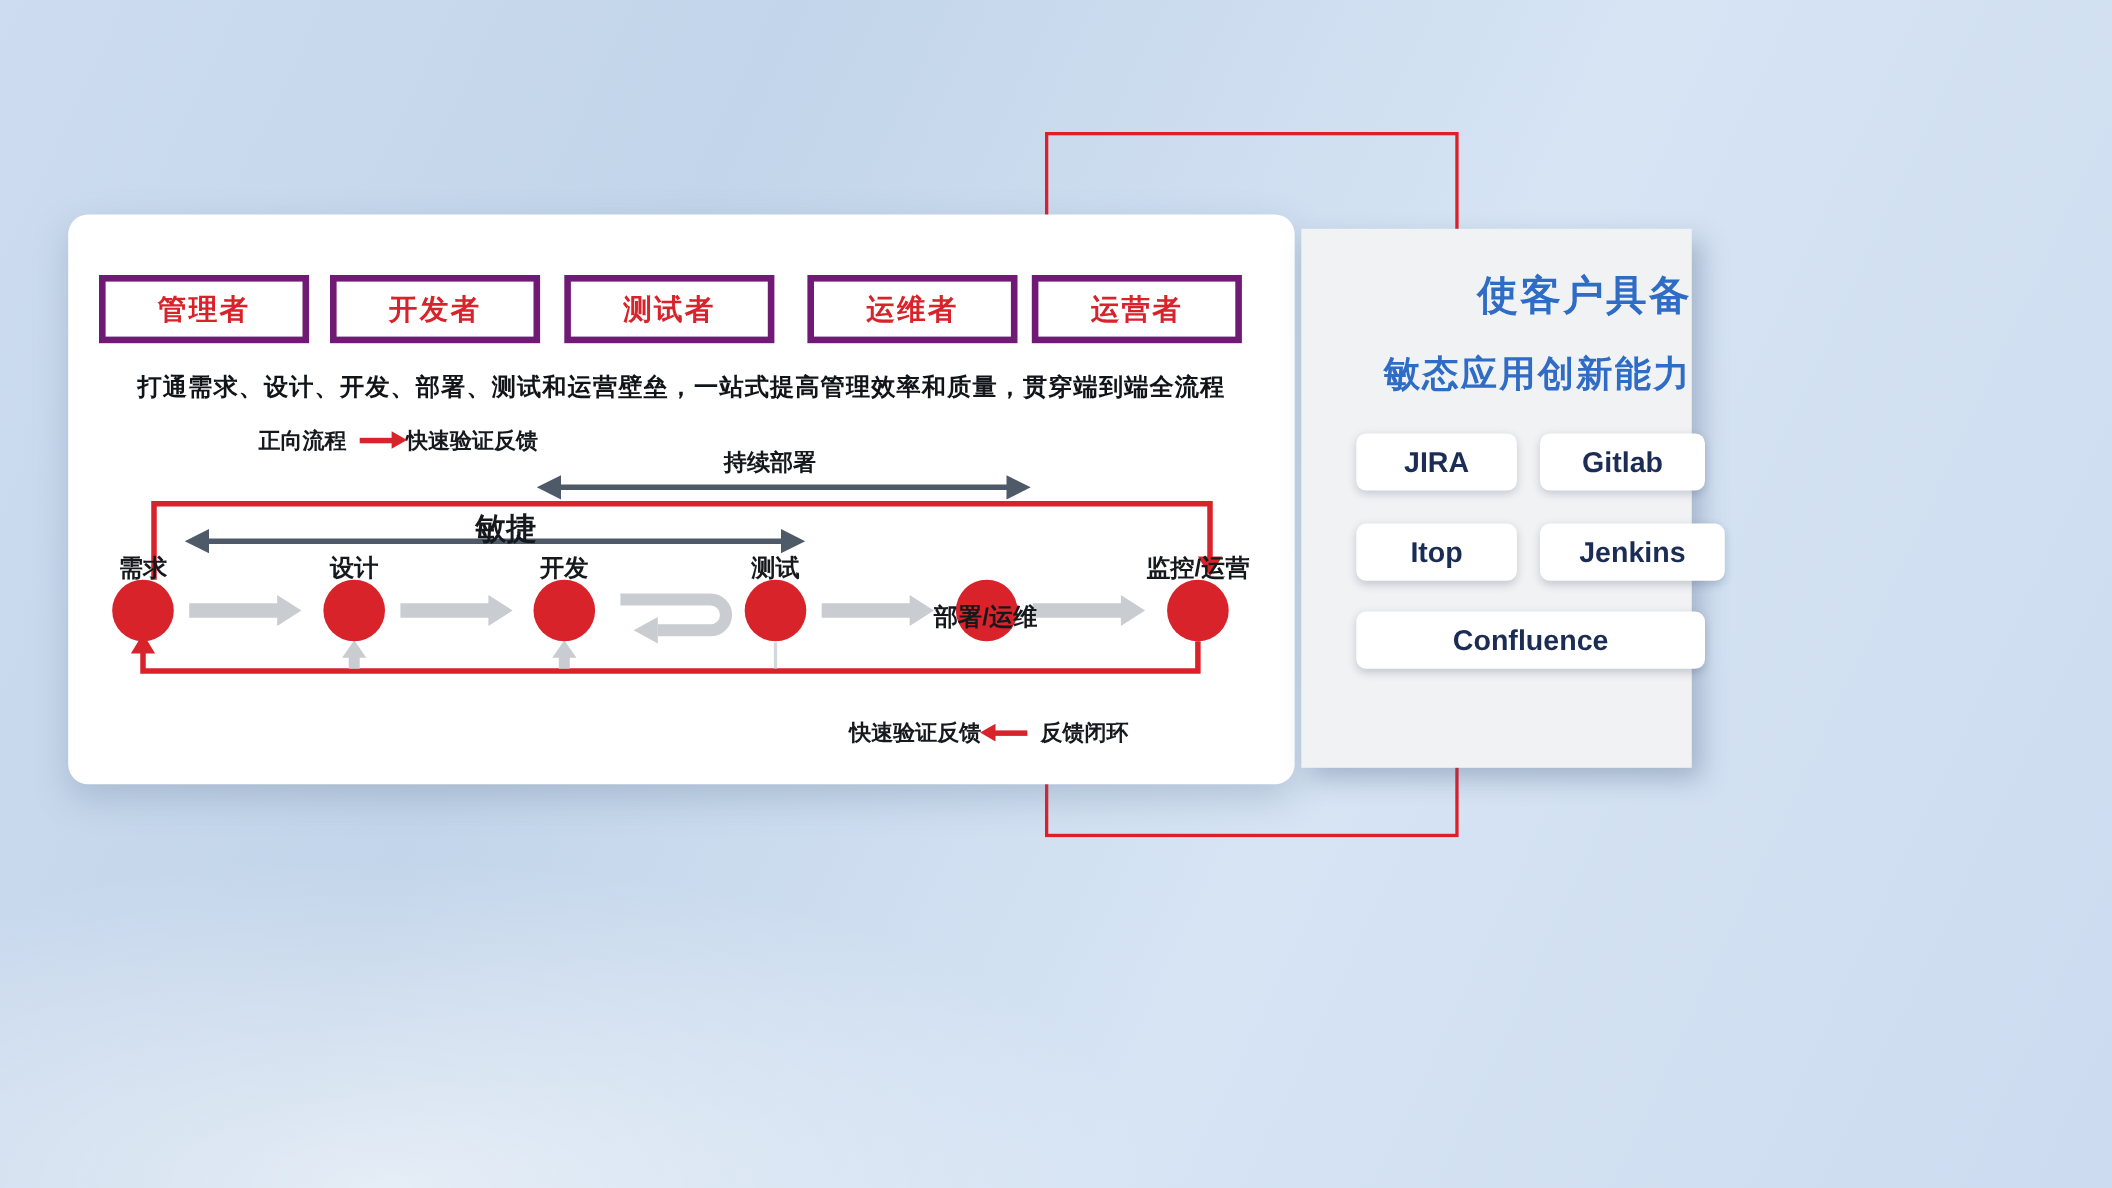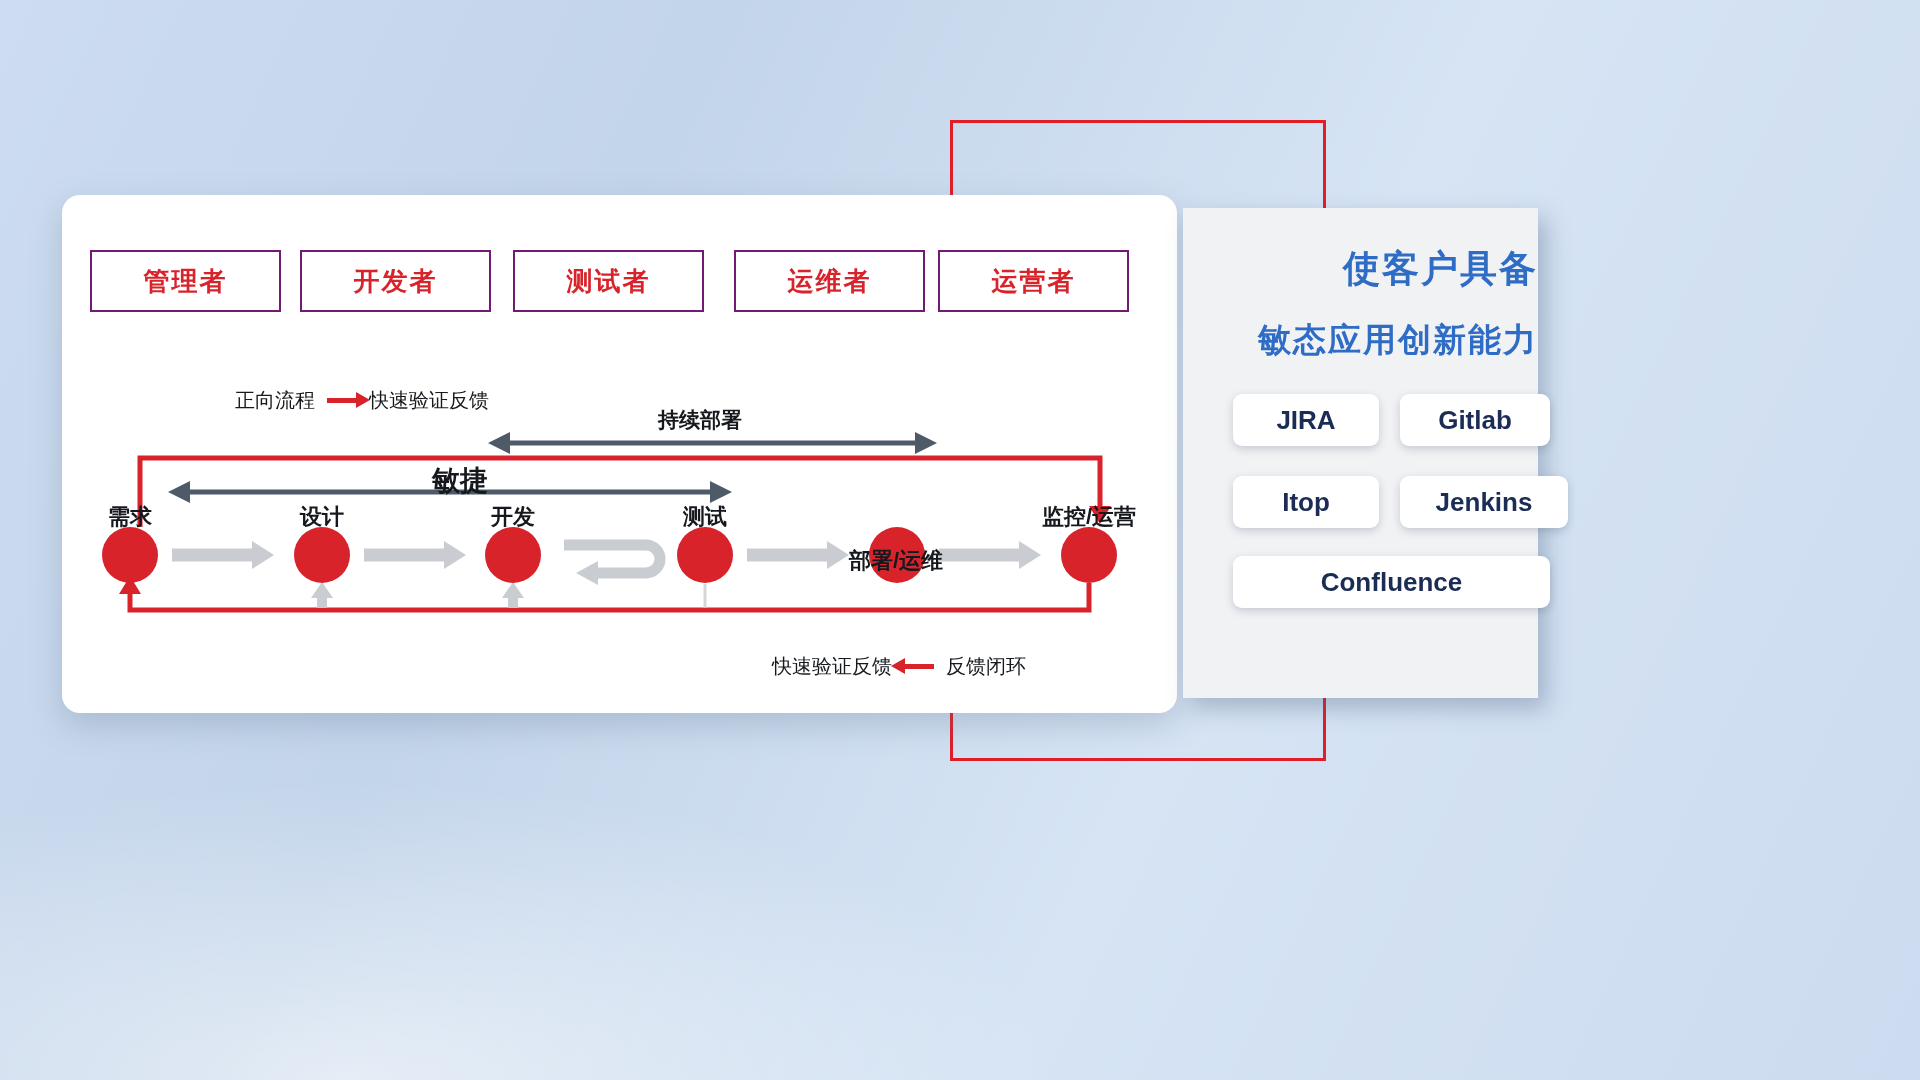--- a/index.html
+++ b/index.html
@@ -21,35 +21,35 @@
   
   .main-card {
     position: absolute; left: 62px; top: 195px; width: 1115px; height: 518px;
     background: #ffffff; border-radius: 18px; z-index: 2;
     box-shadow: 0 12px 32px rgba(90,110,140,0.28);
   }
 
   
   .role-box {
     position: absolute; top: 55px; height: 62px; width: 191px;
-    border: 2px solid #701a75; background: #fff;
+    border: 6px solid #701a75; background: #fff;
     display: flex; align-items: center; justify-content: center;
     color: #d8232b; font-size: 26px; font-weight: 700; letter-spacing: 2px;
   }
   .role-1 { left: 28px; } .role-2 { left: 238px; } .role-3 { left: 451px; }
   .role-4 { left: 672px; } .role-5 { left: 876px; }
 
   .description {
     position: absolute; top: 142px; left: 0; width: 100%;
     text-align: center; color: #111418; font-size: 22px; font-weight: 700;
     letter-spacing: 1px;
   }
 
   .legend { position: absolute; display: flex; align-items: center; gap: 12px;
-    font-size: 20px; font-weight: 400; color: #16191d; }
+    font-size: 20px; font-weight: 700; color: #16191d; }
   .legend-forward { left: 173px; top: 192px; }
   .legend-feedback { left: 710px; top: 458px; }
 
   .arrow-glyph { position: relative; display: inline-block; height: 5px; width: 30px; background: #d8232b; }
   .arrow-glyph.right::after {
     content: ""; position: absolute; right: -13px; top: -6px;
     border-left: 14px solid #d8232b; border-top: 8px solid transparent; border-bottom: 8px solid transparent;
   }
   .arrow-glyph.left::after {
     content: ""; position: absolute; left: -13px; top: -6px;
@@ -105,20 +105,21 @@
   <div class="role-box role-3">
       <span>测试者</span>
     </div>
   <div class="role-box role-4">
       <span>运维者</span>
     </div>
   <div class="role-box role-5">
       <span>运营者</span>
     </div>
 
+  <div class="description">打通需求、设计、开发、部署、测试和运营壁垒，一站式提高管理效率和质量，贯穿端到端全流程</div>
 
   <div class="legend legend-forward">
     <span>正向流程</span>
     <span class="arrow-glyph right"></span>
     <span>快速验证反馈</span>
   </div>
 
   <div class="diagram">
     <svg width="1115" height="240" viewBox="0 0 1115 240">
 

